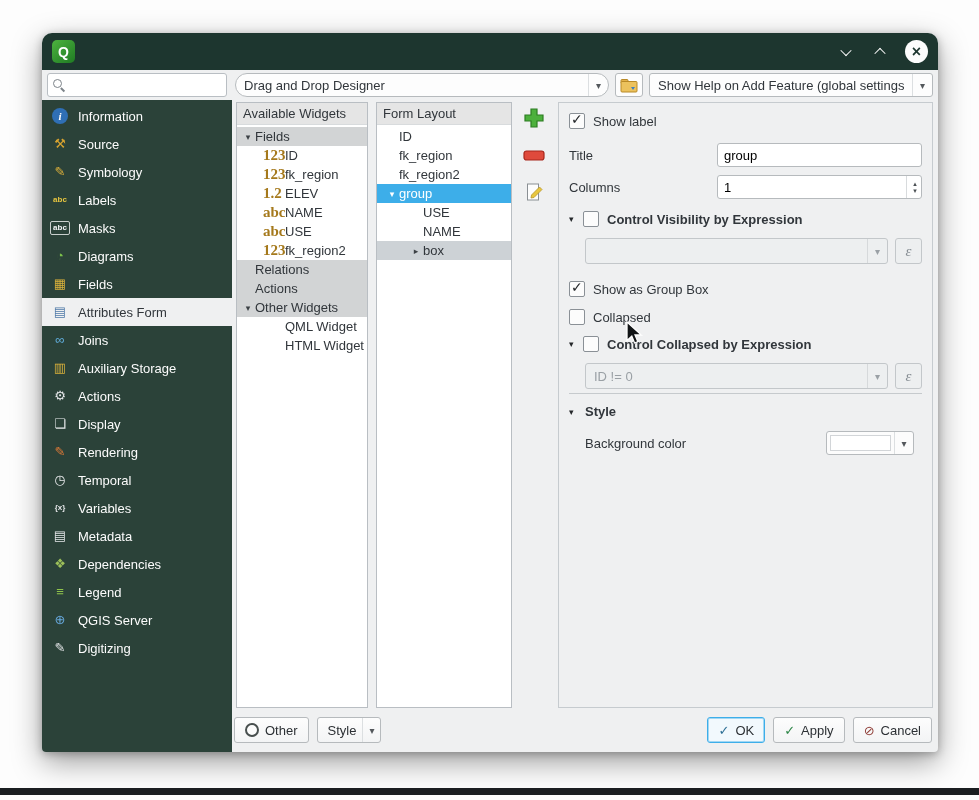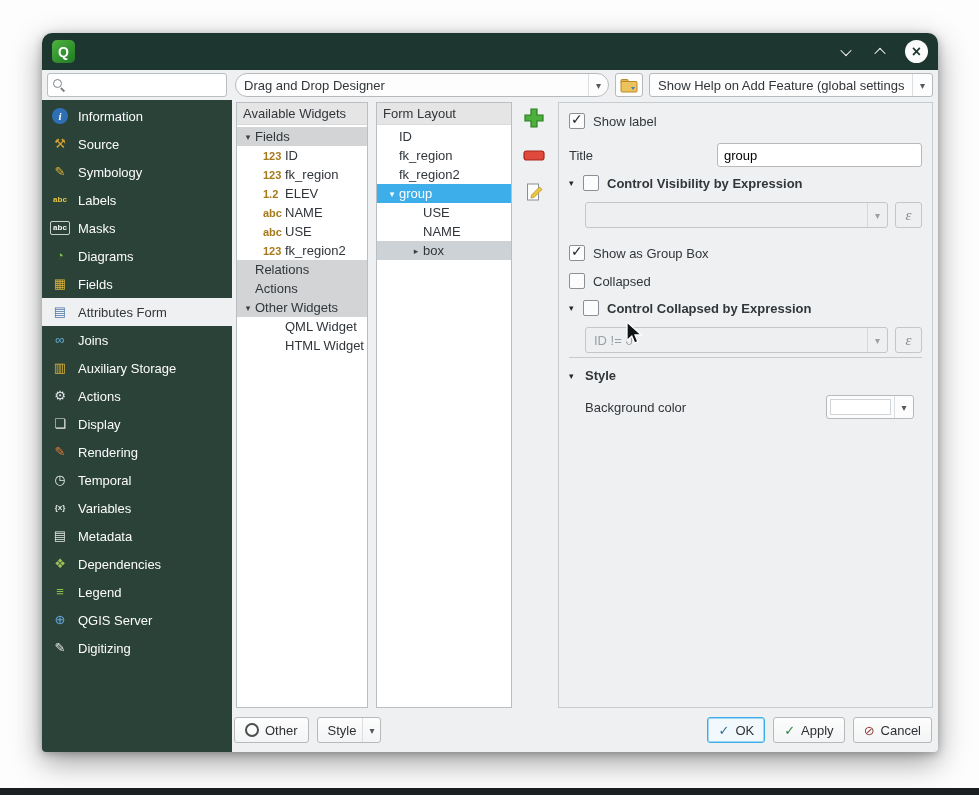--- a/index.html
+++ b/index.html
@@ -91,21 +91,21 @@
   .panel { background:#fff; border:1px solid #b9bec3; display:flex; flex-direction:column; overflow:hidden; }
   .panel.aw { width:132px; flex:0 0 auto; }
   .panel.fl { width:136px; flex:0 0 auto; }
   .panel-header {
     flex:0 0 22px; padding:3px 6px; background:#e5e5e5;
     border-bottom:1px solid #d8dbdd; white-space:nowrap; overflow:hidden;
   }
   .tree { flex:1; padding-top:2px; overflow:hidden; }
   .trow { height:19px; display:flex; align-items:center; white-space:nowrap; cursor:pointer; }
   .trow .exp { width:14px; flex:0 0 auto; text-align:center; font-size:9px; color:#3c4145; }
-  .trow .badge { width:22px; flex:0 0 auto; font-size:11px; font-weight:bold; color:#a5791c; }
+  .trow .badge { width:22px; flex:0 0 auto; font-size:15px; font-weight:bold; color:#a5791c;font-family:Liberation Serif, serif; }
   .trow.cat { background:var(--category-bg,#d2d4d5); }
   .trow.sel { background:var(--selection,#3daee9); color:#fff; }
   .trow.sel .exp { color:#fff; }
   .trow.inact { background:var(--selection-inactive,#cdd2d6); }
 
   .icon-col { width:28px; flex:0 0 auto; display:flex; flex-direction:column; align-items:center; gap:11px; padding-top:3px; }
   .tool-sq { width:26px; height:26px; border:none; background:transparent; display:flex; align-items:center; justify-content:center; cursor:pointer; }
 
   
   .settings {
@@ -399,20 +399,30 @@
           </div>
 
           <section class="settings">
             <div class="srow" style="margin-bottom:12px;">
               <span class="cb on"></span>
               <span class="cb-label">Show label</span>
             </div>
             <div class="srow" style="margin-bottom:8px;margin-top:14px;">
               <span class="field-label">Title</span>
               <input class="text-input" value="group" style="">
+            </div>
+            <div class="srow" style="margin-bottom:12px;">
+              <span class="field-label">Columns</span>
+              <div class="spin">
+                <input class="spin-input" value="1" style="">
+                <div class="spin-arrows">
+                  <span>▴</span>
+                  <span>▾</span>
+                </div>
+              </div>
             </div>
             <div class="srow" style="margin-bottom:11px;">
               <span class="sec-exp">▾</span>
               <span class="cb"></span>
               <span class="sec-label">Control Visibility by Expression</span>
             </div>
             <div class="srow expr" style="margin-bottom:17px;">
               <div class="combo">
                 <span class="combo-val"></span>
                 <span class="arrow-sec">▾</span>

